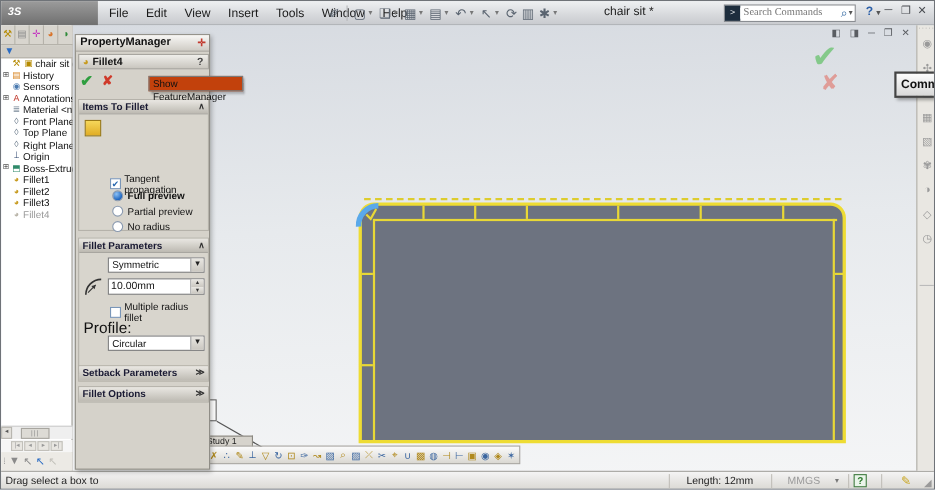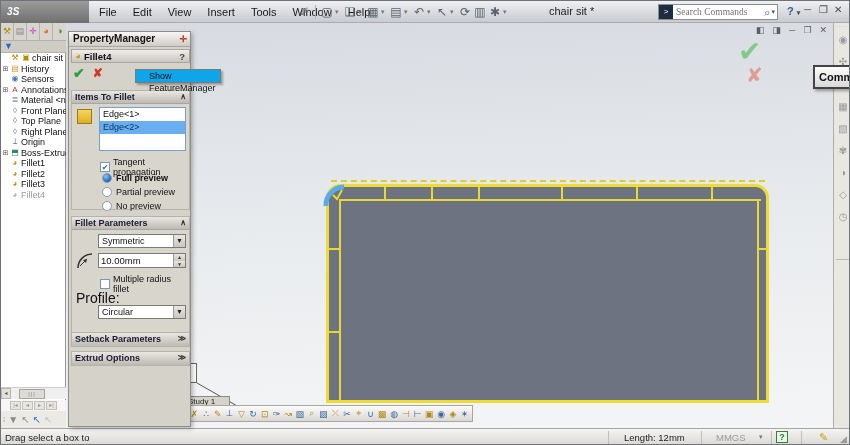--- a/index.html
+++ b/index.html
@@ -97,21 +97,21 @@
   .radrow{position:absolute;display:flex;align-items:center;gap:4px;font-size:9px;}
   .rad{width:10px;height:10px;border-radius:50%;background:#fff;border:1px solid #8a9ab0;flex:0 0 auto;position:relative;}
   .rad.on{background:radial-gradient(circle at 35% 30%,#8ec2f5,#1f66c0 70%);}
   .dropdown{position:absolute;height:14px;background:#fff;border:1px solid #7a7a7a;font-size:9px;line-height:12px;padding-left:3px;display:flex;}
   .dropdown .dcaret{margin-left:auto;width:12px;background:linear-gradient(#e8e6e1,#cac7c0);border-left:1px solid #999;text-align:center;font-size:7px;line-height:12px;color:#222;}
   .numfield{position:absolute;height:15px;background:#fff;border:1px solid #7a7a7a;display:flex;}
   .numfield input{flex:1;border:0;outline:none;font-size:9.5px;padding:0 2px;min-width:0;color:#111;font-family:"Liberation Sans",sans-serif;background:transparent;}
   .spin{width:12px;display:flex;flex-direction:column;border-left:1px solid #999;}
   .spin span{flex:1;background:linear-gradient(#e8e6e1,#cac7c0);font-size:5px;line-height:6px;text-align:center;color:#333;}
   .plabel{position:absolute;font-size:14px;color:#111;}
-  .pm-tooltip{position:absolute;left:134px;top:68px;width:86px;height:14px;background:#0ea5e9;border:1px solid #7a7a7a;box-shadow:2px 2px 2px rgba(0,0,0,.3);font-size:9px;line-height:12px;padding-left:13px;color:#111;z-index:6;}
+  .pm-tooltip{position:absolute;left:134px;top:68px;width:86px;height:14px;background:#c2410c;border:1px solid #7a7a7a;box-shadow:2px 2px 2px rgba(0,0,0,.3);font-size:9px;line-height:12px;padding-left:3px;color:#111;z-index:6;}
 
   
   .statusbar{position:absolute;left:0;top:427px;width:850px;height:18px;background:linear-gradient(#f4f4f4,#d9d7d2);border-top:1px solid #a8a6a1;font-size:9.5px;color:#222;}
   .statusbar .msg{position:absolute;left:4px;top:3px;}
   .statusbar .sep{position:absolute;top:2px;width:1px;height:14px;background:#c0beb8;}
   .statusbar .len{position:absolute;left:623px;top:3px;}
   .statusbar .units{position:absolute;left:715px;top:3px;color:#9a9a9a;}
   .statusbar .ucaret{position:absolute;left:758px;top:4px;font-size:7px;color:#777;}
   .statusbar .qmark{position:absolute;left:775px;top:2px;width:12px;height:12px;background:#eaf5ea;border:1px solid #3f7a3f;color:#2e7a2e;font-size:9px;font-weight:bold;text-align:center;line-height:11px;}
   .statusbar .pencil{position:absolute;left:818px;top:2px;color:#c8a41c;font-size:11px;}
@@ -364,39 +364,35 @@
       <span class="ok">✔</span>
       <span class="cancel">✘</span>
     </div>
 
     <div class="group" style="top:58px;height:120px;">
       <div class="gheader">
         <span>Items To Fillet</span>
         <span class="chev">∧</span>
       </div>
       <div class="edge-ico"></div>
-      <div class="listbox">
-        <div class="lrow">Edge&lt;1&gt;</div>
-        <div class="lrow sel">Edge&lt;2&gt;</div>
-      </div>
       <div class="chkrow" style="left:28px;top:66px;">
         <span class="chk">✔</span>
         <span>Tangent propagation</span>
       </div>
       <div class="radrow" style="left:30px;top:82px;font-weight:bold;">
         <span class="rad on"></span>
         <span>Full preview</span>
       </div>
       <div class="radrow" style="left:30px;top:96px;">
         <span class="rad"></span>
         <span>Partial preview</span>
       </div>
       <div class="radrow" style="left:30px;top:110px;">
         <span class="rad"></span>
-        <span>No preview</span>
+        <span>No radius</span>
       </div>
     </div>
 
     <div class="group" style="top:184px;height:124px;">
       <div class="gheader">
         <span>Fillet Parameters</span>
         <span class="chev">∧</span>
       </div>
       <div class="dropdown" style="left:26px;top:17px;width:88px;">
         <span>Symmetric</span>
@@ -426,21 +422,21 @@
     </div>
 
     <div class="group" style="top:300px;height:15px;">
       <div class="gheader" style="border-bottom:0;">
         <span>Setback Parameters</span>
         <span class="chev">≫</span>
       </div>
     </div>
     <div class="group" style="top:319px;height:15px;">
       <div class="gheader" style="border-bottom:0;">
-        <span>Extrud Options</span>
+        <span>Fillet Options</span>
         <span class="chev">≫</span>
       </div>
     </div>
   </div>
 
   <div class="pm-tooltip">Show FeatureManager</div>
 
   <div class="statusbar">
     <span class="msg">Drag select a box to</span>
     <span class="sep" style="left:607px;"></span>

